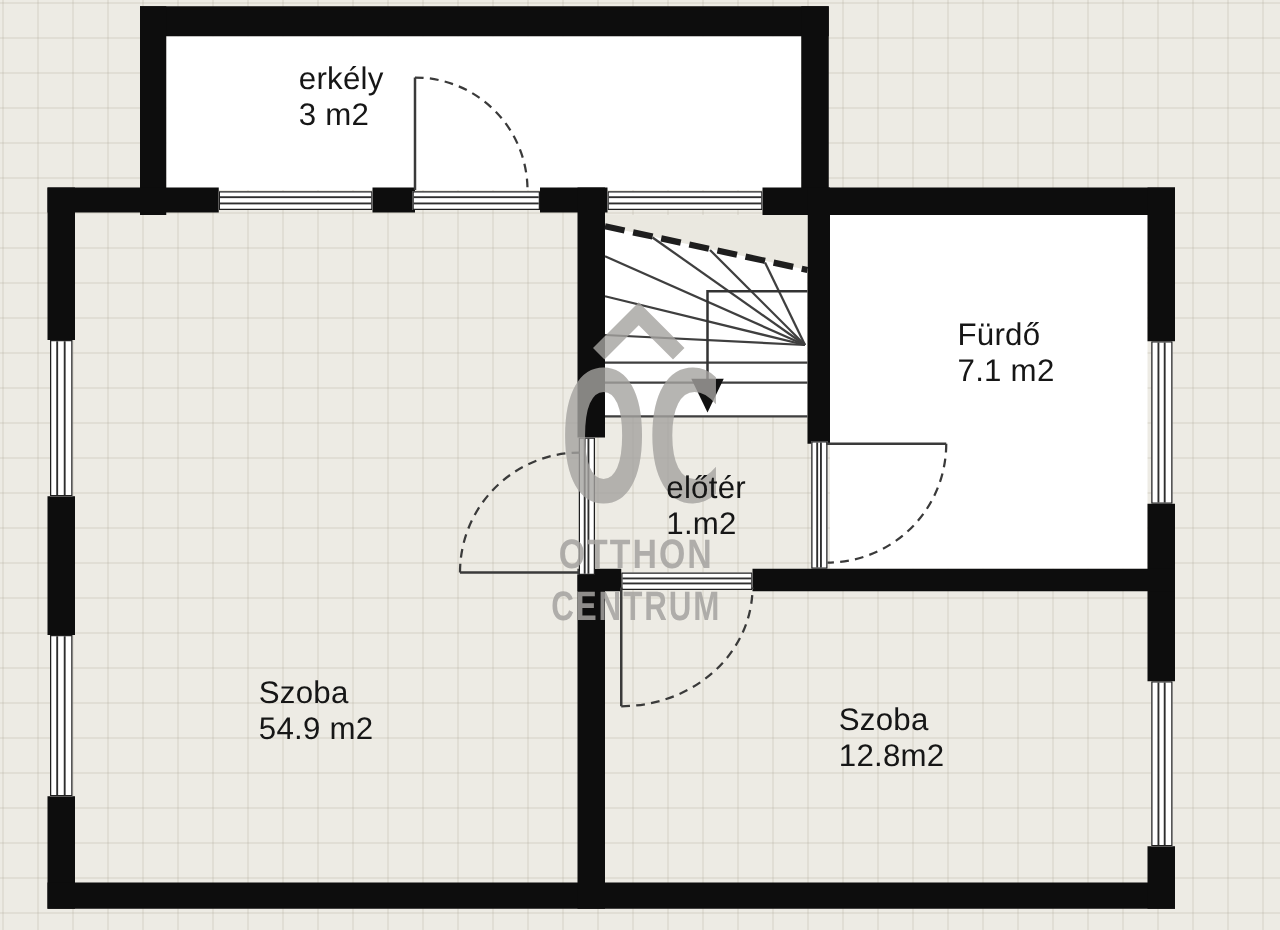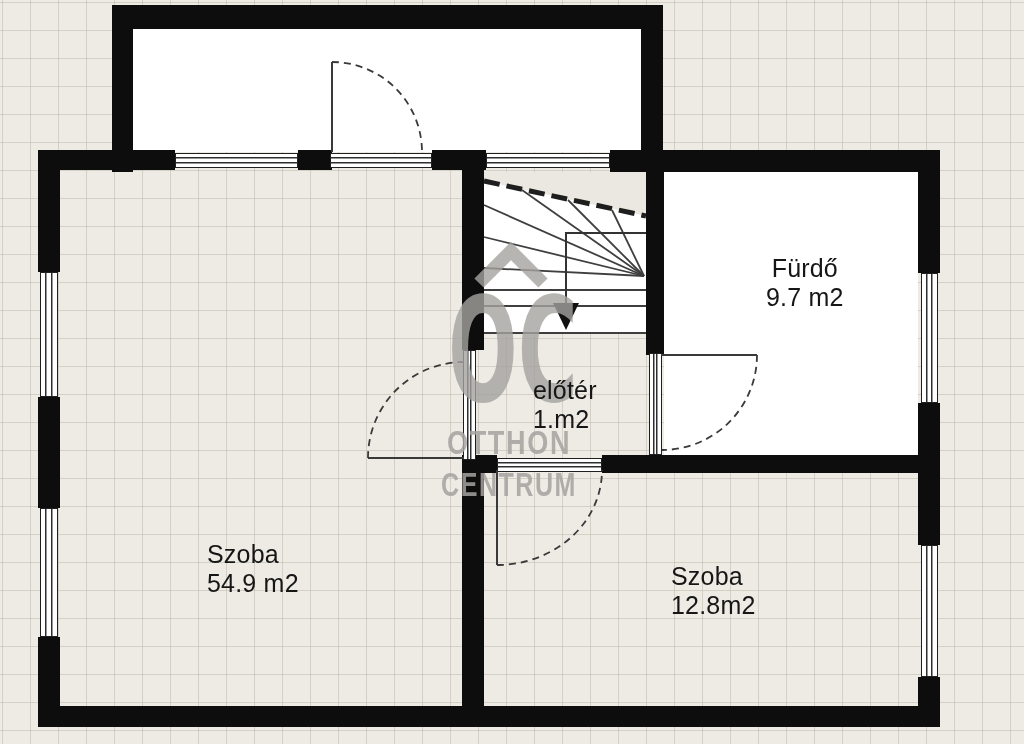--- a/index.html
+++ b/index.html
@@ -105,23 +105,27 @@
     </g>
   </svg>
 
   <svg class="overlay" width="1024" height="744" viewBox="0 0 1024 744" style="opacity:.8;">
     <polyline points="479,283 511,251 543,283" fill="none" stroke="#a5a3a0" stroke-width="13"></polyline>
     <text x="786" y="401" transform="scale(0.57,1)" font-family="DejaVu Sans, sans-serif" font-weight="bold" font-size="144" fill="#a5a3a0">OC</text>
   </svg>
   <div class="wm wm-word" style="left:447px;top:424px;transform:scaleX(.82);">OTTHON</div>
   <div class="wm wm-word" style="left:441px;top:466px;transform:scaleX(.76);">CENTRUM</div>
 
-  <div class="room-label" style="left:766px;top:254px;text-align:center;">
+  <div class="room-label" style="left:239px;top:49px;">
+    <div>erkély</div>
+    <div>3 m2</div>
+  </div>
+  <div class="room-label" style="left:766px;top:254px;">
     <div>Fürdő</div>
-    <div>9.7 m2</div>
+    <div>7.1 m2</div>
   </div>
   <div class="room-label" style="left:533px;top:376px;">
     <div>előtér</div>
     <div>1.m2</div>
   </div>
   <div class="room-label" style="left:207px;top:540px;">
     <div>Szoba</div>
     <div>54.9 m2</div>
   </div>
   <div class="room-label" style="left:671px;top:562px;">

